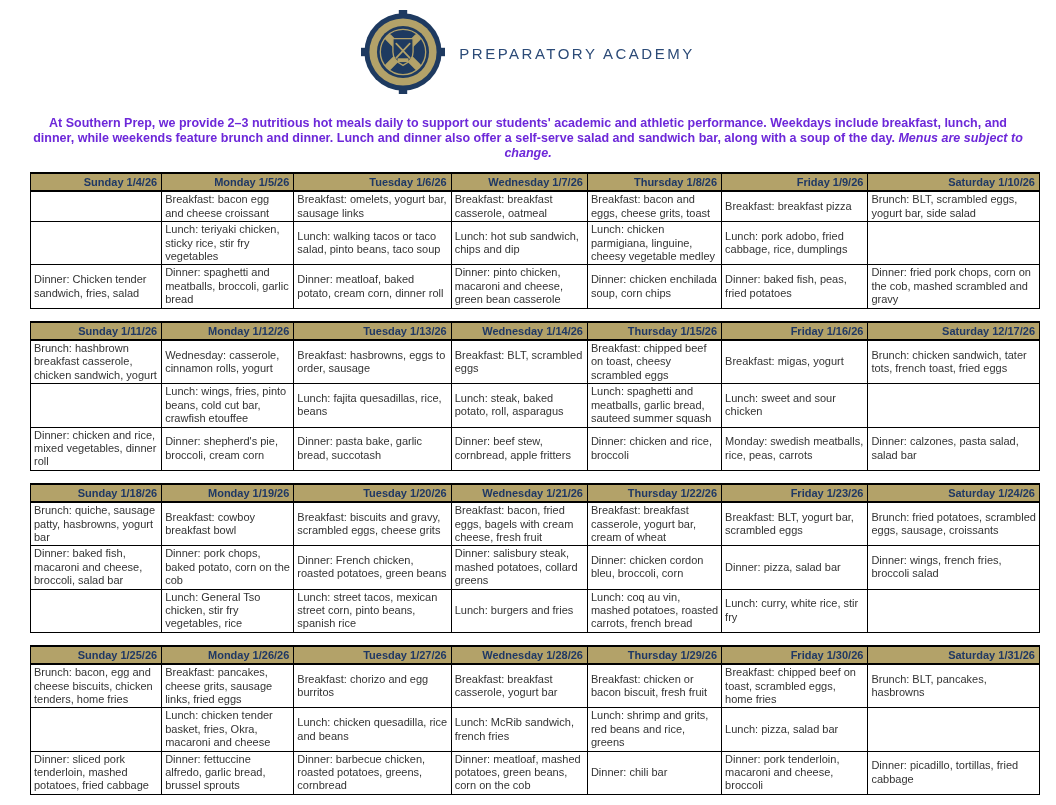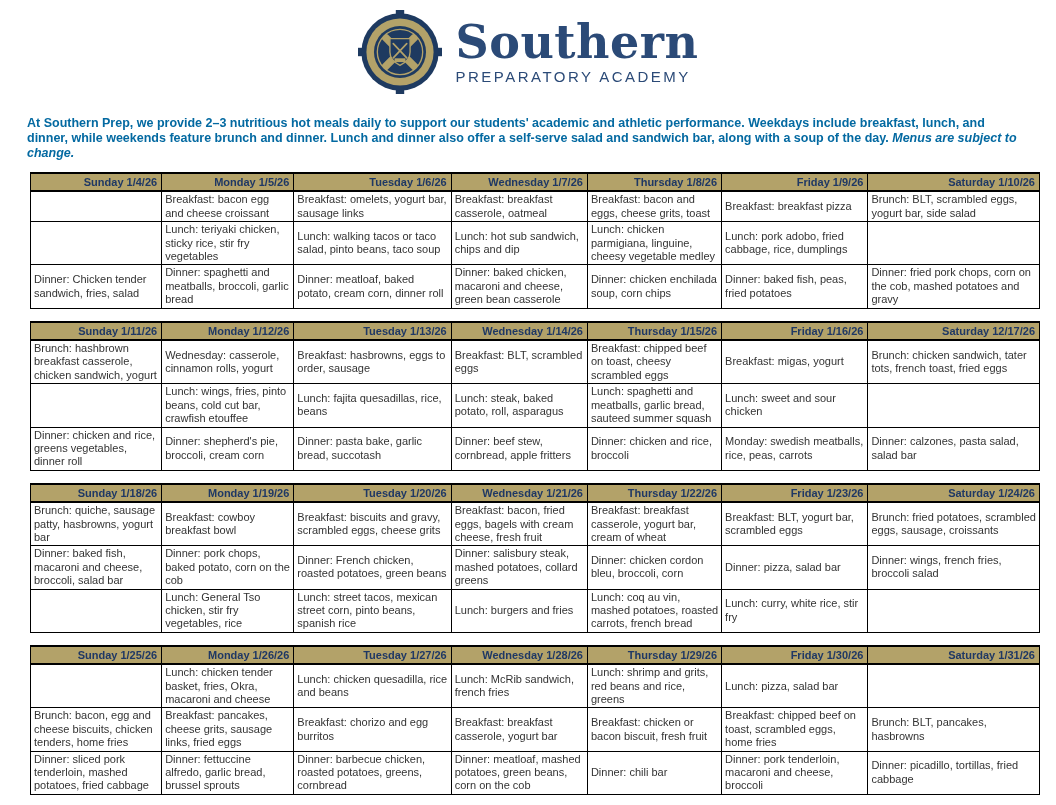--- a/index.html
+++ b/index.html
@@ -24,22 +24,22 @@
   .school-name {
     font-family:"DejaVu Serif","Liberation Serif",serif;
     font-weight:bold; font-size:46px; line-height:1.02;
     color:var(--logo-navy); letter-spacing:0.5px;
   }
   .school-subtitle {
     font-size:15px; letter-spacing:2.5px; margin-top:3px;
     color:var(--logo-navy); font-weight:500; white-space:nowrap;
   }
   .intro {
-    width:1002px; margin:22px auto 11px; text-align:left;
-    font-size:12.5px; line-height:15px; font-weight:bold; color:#0369a1;
+    width:1002px; margin:22px auto 11px; text-align:center;
+    font-size:12.5px; line-height:15px; font-weight:bold; color:#6d28d9;
   }
   .intro .note { font-style:italic; }
   .menu-table {
     width:1010px; margin:0 0 12px 30px;
     border-collapse:collapse; table-layout:fixed;
     font-size:11px; line-height:13.4px;
   }
   .menu-table th {
     background:var(--gold); color:var(--navy);
     font-weight:bold; font-size:11px; text-align:right;
@@ -82,21 +82,20 @@
       </g>
       <circle cx="50" cy="50" r="27" fill="none" stroke="#b3a269" stroke-width="1.6"></circle>
       <path d="M38 34 h24 v16 q0 10 -12 16 q-12 -6 -12 -16 z" fill="#1e3a60" stroke="#b3a269" stroke-width="1.6"></path>
       <g stroke="#b3a269" stroke-width="2" stroke-linecap="round">
         <line x1="42" y1="40" x2="58" y2="57"></line>
         <line x1="58" y1="40" x2="42" y2="57"></line>
       </g>
       <rect x="43.5" y="57.5" width="13" height="4.5" fill="#b3a269"></rect>
     </svg>
     <div class="wordmark">
-      <div class="school-name">Southern</div>
       <div class="school-subtitle">PREPARATORY ACADEMY</div>
     </div>
   </header>
 
   <p class="intro">
     <span>At Southern Prep, we provide 2–3 nutritious hot meals daily to support our students' academic and athletic performance. Weekdays include breakfast, lunch, and dinner, while weekends feature brunch and dinner. Lunch and dinner also offer a self-serve salad and sandwich bar, along with a soup of the day.</span>
     <span class="note">Menus are subject to change.</span>
   </p>
 
   <div id="weeks">
@@ -137,24 +136,24 @@
             <td>Lunch: walking tacos or taco salad, pinto beans, taco soup</td>
             <td>Lunch: hot sub sandwich, chips and dip</td>
             <td>Lunch: chicken parmigiana, linguine, cheesy vegetable medley</td>
             <td>Lunch: pork adobo, fried cabbage, rice, dumplings</td>
             <td></td>
           </tr>
           <tr>
             <td>Dinner: Chicken tender sandwich, fries, salad</td>
             <td>Dinner: spaghetti and meatballs, broccoli, garlic bread</td>
             <td>Dinner: meatloaf, baked potato, cream corn, dinner roll</td>
-            <td>Dinner: baked chicken, macaroni and cheese, green bean casserole</td>
+            <td>Dinner: pinto chicken, macaroni and cheese, green bean casserole</td>
             <td>Dinner: chicken enchilada soup, corn chips</td>
             <td>Dinner: baked fish, peas, fried potatoes</td>
-            <td>Dinner: fried pork chops, corn on the cob, mashed potatoes and gravy</td>
+            <td>Dinner: fried pork chops, corn on the cob, mashed scrambled and gravy</td>
           </tr>
         </tbody>
       </table>
       <table class="menu-table">
         <colgroup>
           <col style="width: 13%;">
           <col style="width: 13.1%;">
           <col style="width: 15.6%;">
           <col style="width: 13.5%;">
           <col style="width: 13.3%;">
@@ -185,21 +184,21 @@
           <tr>
             <td></td>
             <td>Lunch: wings, fries, pinto beans, cold cut bar, crawfish etouffee</td>
             <td>Lunch: fajita quesadillas, rice, beans</td>
             <td>Lunch: steak, baked potato, roll, asparagus</td>
             <td>Lunch: spaghetti and meatballs, garlic bread, sauteed summer squash</td>
             <td>Lunch: sweet and sour chicken</td>
             <td></td>
           </tr>
           <tr>
-            <td>Dinner: chicken and rice, greens vegetables, dinner roll</td>
+            <td>Dinner: chicken and rice, mixed vegetables, dinner roll</td>
             <td>Dinner: shepherd's pie, broccoli, cream corn</td>
             <td>Dinner: pasta bake, garlic bread, succotash</td>
             <td>Dinner: beef stew, cornbread, apple fritters</td>
             <td>Dinner: chicken and rice, broccoli</td>
             <td>Monday: swedish meatballs, rice, peas, carrots</td>
             <td>Dinner: calzones, pasta salad, salad bar</td>
           </tr>
         </tbody>
       </table>
       <table class="menu-table">
@@ -269,38 +268,38 @@
             <th>Monday 1/26/26</th>
             <th>Tuesday 1/27/26</th>
             <th>Wednesday 1/28/26</th>
             <th>Thursday 1/29/26</th>
             <th>Friday 1/30/26</th>
             <th>Saturday 1/31/26</th>
           </tr>
         </thead>
         <tbody>
           <tr>
-            <td></td>
-            <td>Lunch: chicken tender basket, fries, Okra, macaroni and cheese</td>
-            <td>Lunch: chicken quesadilla, rice and beans</td>
-            <td>Lunch: McRib sandwich, french fries</td>
-            <td>Lunch: shrimp and grits, red beans and rice, greens</td>
-            <td>Lunch: pizza, salad bar</td>
-            <td></td>
-          </tr>
-          <tr>
             <td>Brunch: bacon, egg and cheese biscuits, chicken tenders, home fries</td>
             <td>Breakfast: pancakes, cheese grits, sausage links, fried eggs</td>
             <td>Breakfast: chorizo and egg burritos</td>
             <td>Breakfast: breakfast casserole, yogurt bar</td>
             <td>Breakfast: chicken or bacon biscuit, fresh fruit</td>
             <td>Breakfast: chipped beef on toast, scrambled eggs, home fries</td>
             <td>Brunch: BLT, pancakes, hasbrowns</td>
           </tr>
           <tr>
+            <td></td>
+            <td>Lunch: chicken tender basket, fries, Okra, macaroni and cheese</td>
+            <td>Lunch: chicken quesadilla, rice and beans</td>
+            <td>Lunch: McRib sandwich, french fries</td>
+            <td>Lunch: shrimp and grits, red beans and rice, greens</td>
+            <td>Lunch: pizza, salad bar</td>
+            <td></td>
+          </tr>
+          <tr>
             <td>Dinner: sliced pork tenderloin, mashed potatoes, fried cabbage</td>
             <td>Dinner: fettuccine alfredo, garlic bread, brussel sprouts</td>
             <td>Dinner: barbecue chicken, roasted potatoes, greens, cornbread</td>
             <td>Dinner: meatloaf, mashed potatoes, green beans, corn on the cob</td>
             <td>Dinner: chili bar</td>
             <td>Dinner: pork tenderloin, macaroni and cheese, broccoli</td>
             <td>Dinner: picadillo, tortillas, fried cabbage</td>
           </tr>
         </tbody>
       </table>

